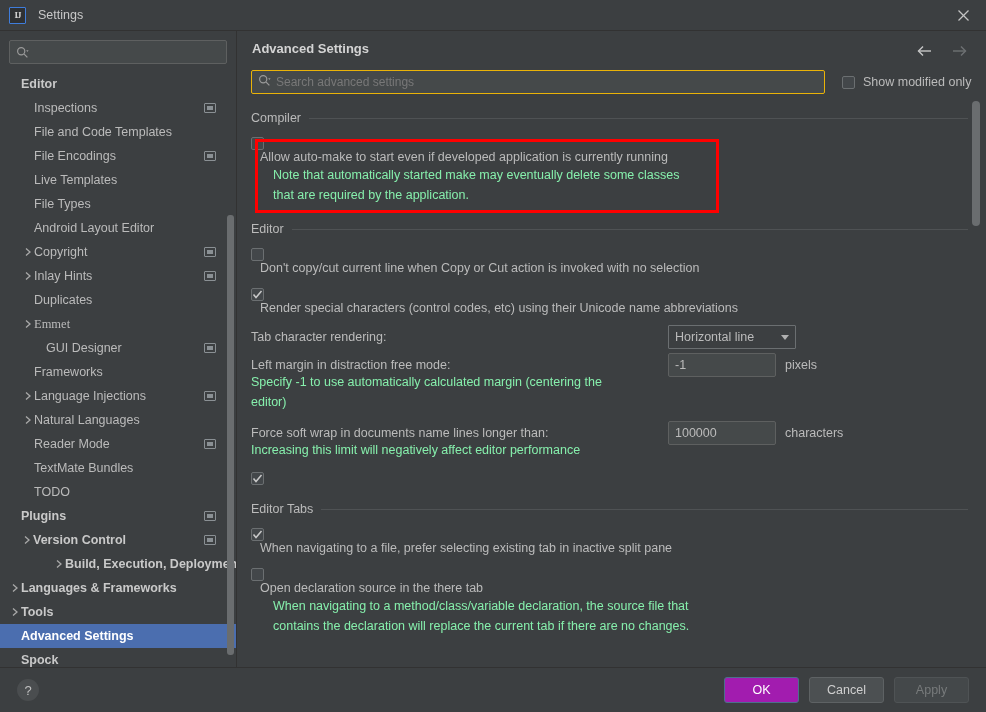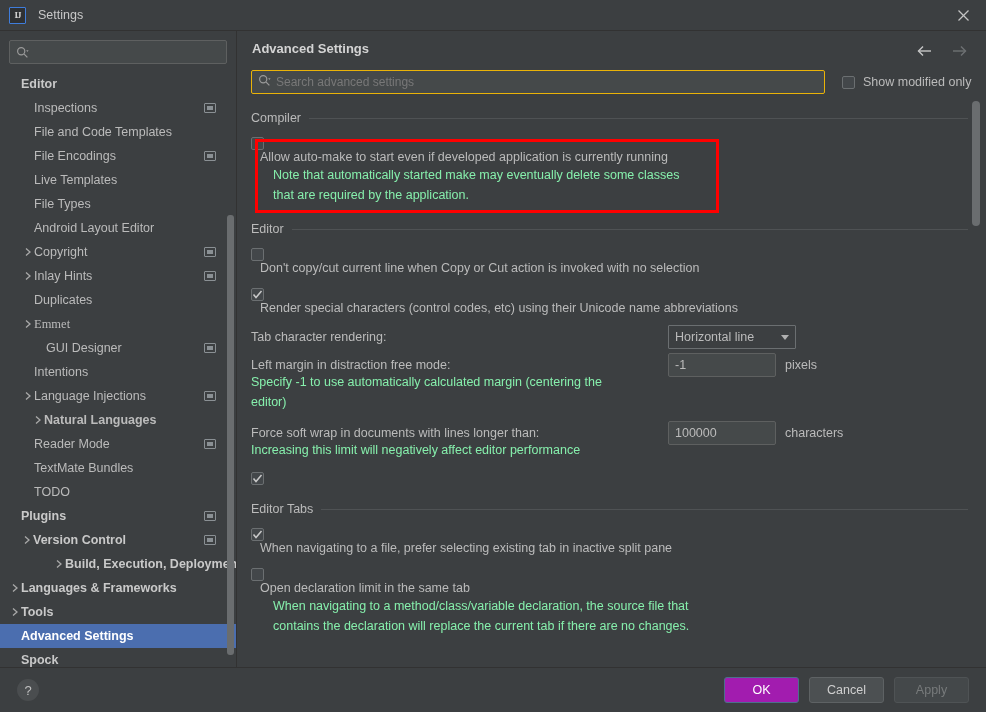--- a/index.html
+++ b/index.html
@@ -298,36 +298,36 @@
           <span class="arrow"></span>
           <span class="tree-label">GUI Designer</span>
           <span class="row-icon">
             <span class="outer">
               <span class="inner"></span>
             </span>
           </span>
         </div>
         <div class="tree-row" style="padding-left: 21px;">
           <span class="arrow"></span>
-          <span class="tree-label">Intentions</span>
+          <span class="tree-label">Frameworks</span>
         </div>
         <div class="tree-row" style="padding-left: 21px;">
           <span class="arrow">
             <svg width="8" height="10" viewBox="0 0 8 10">
               <polyline points="2,1.5 6,5 2,8.5" fill="none" stroke="#a9a9a9" stroke-width="1.3"></polyline>
             </svg>
           </span>
           <span class="tree-label">Language Injections</span>
           <span class="row-icon">
             <span class="outer">
               <span class="inner"></span>
             </span>
           </span>
         </div>
-        <div class="tree-row" style="padding-left: 31px; font-weight: bold;">
+        <div class="tree-row" style="padding-left: 21px;">
           <span class="arrow">
             <svg width="8" height="10" viewBox="0 0 8 10">
               <polyline points="2,1.5 6,5 2,8.5" fill="none" stroke="#a9a9a9" stroke-width="1.3"></polyline>
             </svg>
           </span>
           <span class="tree-label">Natural Languages</span>
         </div>
         <div class="tree-row" style="padding-left: 21px;">
           <span class="arrow"></span>
           <span class="tree-label">Reader Mode</span>
@@ -482,21 +482,21 @@
         </div>
         <div class="field-row">
           <span class="field-label">Left margin in distraction free mode:</span>
           <span class="field-ctl">
             <input class="numfield" type="text" value="-1" style="">
             <span class="unit">pixels</span>
           </span>
         </div>
         <div class="hint" style="max-width: 360px;">Specify -1 to use automatically calculated margin (centering the editor)</div>
         <div class="field-row">
-          <span class="field-label">Force soft wrap in documents with lines longer than:</span>
+          <span class="field-label">Force soft wrap in documents name lines longer than:</span>
           <span class="field-ctl">
             <input class="numfield" type="text" value="100000" style="">
             <span class="unit">characters</span>
           </span>
         </div>
         <div class="hint" style="max-width: 360px;">Increasing this limit will negatively affect editor performance</div>
         <div class="cb-row">
           <div class="checkbox checked">
             <svg width="11" height="11" viewBox="0 0 11 11">
               <polyline points="1.5,5.5 4,8.5 9.5,2" fill="none" stroke="#c9c9c9" stroke-width="1.5"></polyline>
@@ -510,21 +510,21 @@
         <div class="cb-row">
           <div class="checkbox checked">
             <svg width="11" height="11" viewBox="0 0 11 11">
               <polyline points="1.5,5.5 4,8.5 9.5,2" fill="none" stroke="#c9c9c9" stroke-width="1.5"></polyline>
             </svg>
           </div>
           <span class="cb-label">When navigating to a file, prefer selecting existing tab in inactive split pane</span>
         </div>
         <div class="cb-row">
           <div class="checkbox"></div>
-          <span class="cb-label">Open declaration limit in the same tab</span>
+          <span class="cb-label">Open declaration source in the there tab</span>
         </div>
         <div class="hint indent" style="max-width: 420px;">When navigating to a method/class/variable declaration, the source file that contains the declaration will replace the current tab if there are no changes.</div>
       </div>
 
     <div class="main-sb-track">
       <div class="main-sb-thumb" style="top:35px;height:125px;"></div>
     </div>
   </div>
 
   <div class="highlight-box"></div>

